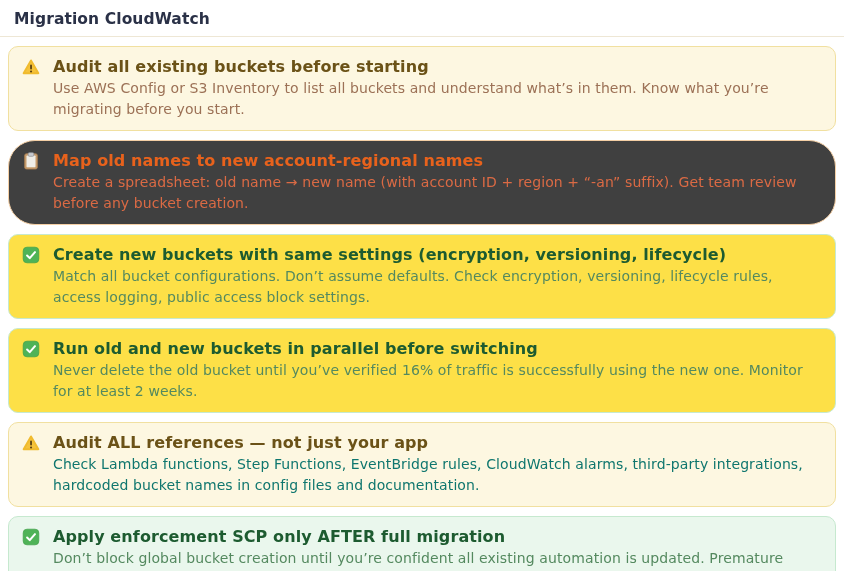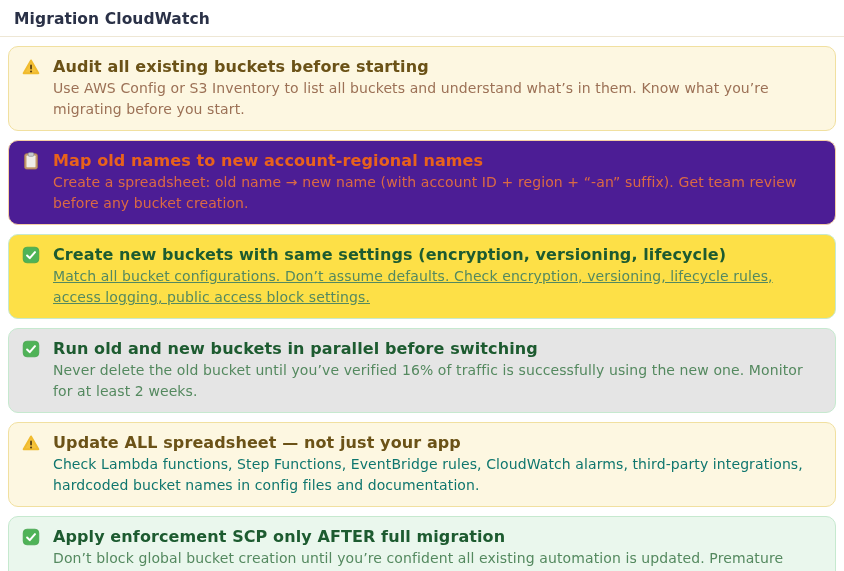--- a/index.html
+++ b/index.html
@@ -76,21 +76,21 @@
     <rect x="10.8" y="8.6" width="2.5" height="6.8" rx="1.25" fill="#5f4514"></rect>
     <circle cx="12.05" cy="18" r="1.45" fill="#5f4514"></circle>
   </svg>
         </span>
     <div class="card-text">
       <div class="card-title" style="color: rgb(107, 82, 23);">Audit all existing buckets before starting</div>
       <div class="card-desc" style="color: rgb(156, 113, 86);">Use AWS Config or S3 Inventory to list all buckets and understand what’s in them. Know what you’re migrating before you start.</div>
     </div>
   </div>
 
-  <div class="card" style="background: #4c1d95; border-color: rgb(244, 207, 165);">
+  <div class="card" style="background: #404040; border-color: rgb(244, 207, 165); border-radius: 27px;">
     <span class="icon">
           <svg viewBox="0 0 24 24" width="18" height="18" xmlns="http://www.w3.org/2000/svg">
     <rect x="3.5" y="2.2" width="17" height="20.6" rx="2.6" fill="#c69c6d" stroke="#ab7f50" stroke-width="1"></rect>
     <rect x="6" y="4.8" width="12" height="15.6" rx="1" fill="#efede7"></rect>
     <rect x="8.2" y="0.9" width="7.6" height="4.8" rx="1.5" fill="#c9cbd0" stroke="#8e9196" stroke-width="1"></rect>
   </svg>
         </span>
     <div class="card-text">
       <div class="card-title" style="color: rgb(232, 98, 28);">Map old names to new account-regional names</div>
       <div class="card-desc" style="color: rgb(219, 106, 68);">Create a spreadsheet: old name → new name (with account ID + region + “-an” suffix). Get team review before any bucket creation.</div>
@@ -99,25 +99,25 @@
 
   <div class="card" style="background: #fde047; border-color: rgb(198, 233, 207);">
     <span class="icon">
           <svg viewBox="0 0 24 24" width="18" height="18" xmlns="http://www.w3.org/2000/svg">
     <rect x="1.6" y="1.6" width="20.8" height="20.8" rx="5" fill="#4fb357" stroke="#41a24a" stroke-width="1"></rect>
     <path d="M6.8 12.6 L10.3 16.2 L17.3 8.2" fill="none" stroke="#ffffff" stroke-width="2.7" stroke-linecap="round" stroke-linejoin="round"></path>
   </svg>
         </span>
     <div class="card-text">
       <div class="card-title" style="color: rgb(29, 91, 48);">Create new buckets with same settings (encryption, versioning, lifecycle)</div>
-      <div class="card-desc" style="color: rgb(84, 137, 95); text-decoration: underline;">Match all bucket configurations. Don’t assume defaults. Check encryption, versioning, lifecycle rules, access logging, public access block settings.</div>
+      <div class="card-desc" style="color: rgb(84, 137, 95);">Match all bucket configurations. Don’t assume defaults. Check encryption, versioning, lifecycle rules, access logging, public access block settings.</div>
     </div>
   </div>
 
-  <div class="card" style="background: #e5e5e5; border-color: rgb(198, 233, 207);">
+  <div class="card" style="background: #fde047; border-color: rgb(198, 233, 207);">
     <span class="icon">
           <svg viewBox="0 0 24 24" width="18" height="18" xmlns="http://www.w3.org/2000/svg">
     <rect x="1.6" y="1.6" width="20.8" height="20.8" rx="5" fill="#4fb357" stroke="#41a24a" stroke-width="1"></rect>
     <path d="M6.8 12.6 L10.3 16.2 L17.3 8.2" fill="none" stroke="#ffffff" stroke-width="2.7" stroke-linecap="round" stroke-linejoin="round"></path>
   </svg>
         </span>
     <div class="card-text">
       <div class="card-title" style="color: rgb(29, 91, 48);">Run old and new buckets in parallel before switching</div>
       <div class="card-desc" style="color: rgb(84, 137, 95);">Never delete the old bucket until you’ve verified 16% of traffic is successfully using the new one. Monitor for at least 2 weeks.</div>
     </div>
@@ -125,21 +125,21 @@
 
   <div class="card" style="background: rgb(253, 247, 225); border-color: rgb(241, 224, 160);">
     <span class="icon">
           <svg viewBox="0 0 24 24" width="18" height="18" xmlns="http://www.w3.org/2000/svg">
     <path d="M12 3.2 L21.8 20.2 H2.2 Z" fill="#f5c33c" stroke="#f0bb2e" stroke-width="2.6" stroke-linejoin="round"></path>
     <rect x="10.8" y="8.6" width="2.5" height="6.8" rx="1.25" fill="#5f4514"></rect>
     <circle cx="12.05" cy="18" r="1.45" fill="#5f4514"></circle>
   </svg>
         </span>
     <div class="card-text">
-      <div class="card-title" style="color: rgb(107, 82, 23);">Update ALL spreadsheet — not just your app</div>
+      <div class="card-title" style="color: rgb(107, 82, 23);">Audit ALL references — not just your app</div>
       <div class="card-desc" style="color: #0f766e;">Check Lambda functions, Step Functions, EventBridge rules, CloudWatch alarms, third-party integrations, hardcoded bucket names in config files and documentation.</div>
     </div>
   </div>
 
   <div class="card" style="background: rgb(234, 247, 237); border-color: rgb(198, 233, 207);">
     <span class="icon">
           <svg viewBox="0 0 24 24" width="18" height="18" xmlns="http://www.w3.org/2000/svg">
     <rect x="1.6" y="1.6" width="20.8" height="20.8" rx="5" fill="#4fb357" stroke="#41a24a" stroke-width="1"></rect>
     <path d="M6.8 12.6 L10.3 16.2 L17.3 8.2" fill="none" stroke="#ffffff" stroke-width="2.7" stroke-linecap="round" stroke-linejoin="round"></path>
   </svg>

